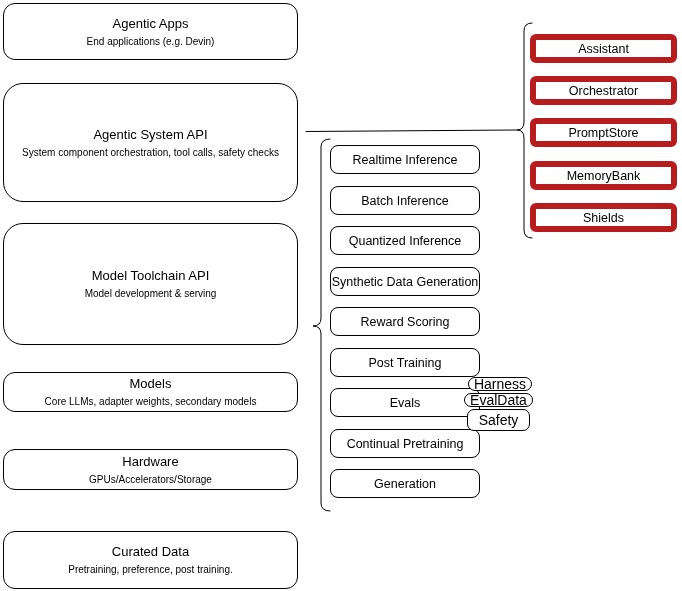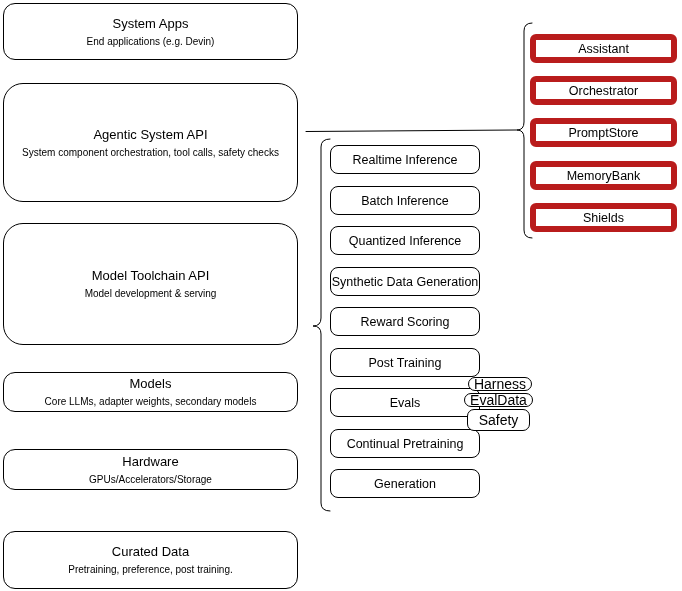--- a/index.html
+++ b/index.html
@@ -90,21 +90,21 @@
 
 <div class="canvas">
 
   <svg class="connectors" viewBox="0 0 682 591">
     <path d="M 306 131.5 L 517 130"></path>
     <path d="M 532 23 Q 524 23 524 31 L 524 122 Q 524 130 517 130 Q 524 130 524 138 L 524 230 Q 524 238 532 238"></path>
     <path d="M 330 139 Q 321 139 321 147 L 321 318 Q 321 326 313 326 Q 321 326 321 334 L 321 503 Q 321 511 330 511"></path>
   </svg>
 
   <div class="lbox" style="top:3px;height:57px;border-radius:12px">
-    <div class="title">System Apps</div>
+    <div class="title">Agentic Apps</div>
     <div class="sub">End applications (e.g. Devin)</div>
   </div>
   <div class="lbox" style="top:83px;height:119px;border-radius:20px">
     <div class="title">Agentic System API</div>
     <div class="sub">System component orchestration, tool calls, safety checks</div>
   </div>
   <div class="lbox" style="top:223px;height:122px;border-radius:20px">
     <div class="title">Model Toolchain API</div>
     <div class="sub">Model development &amp; serving</div>
   </div>

